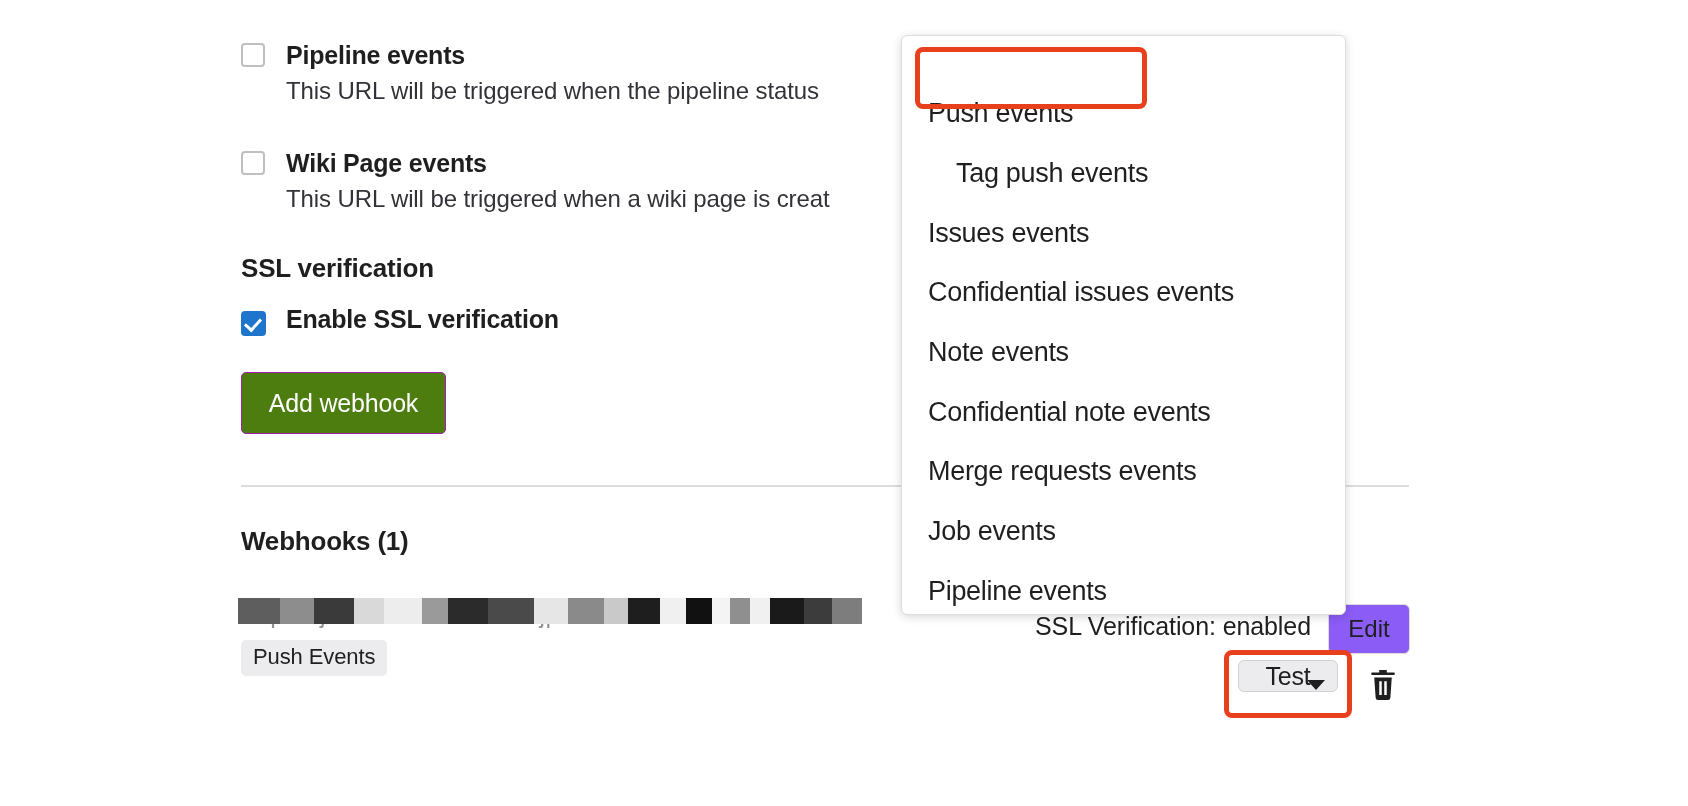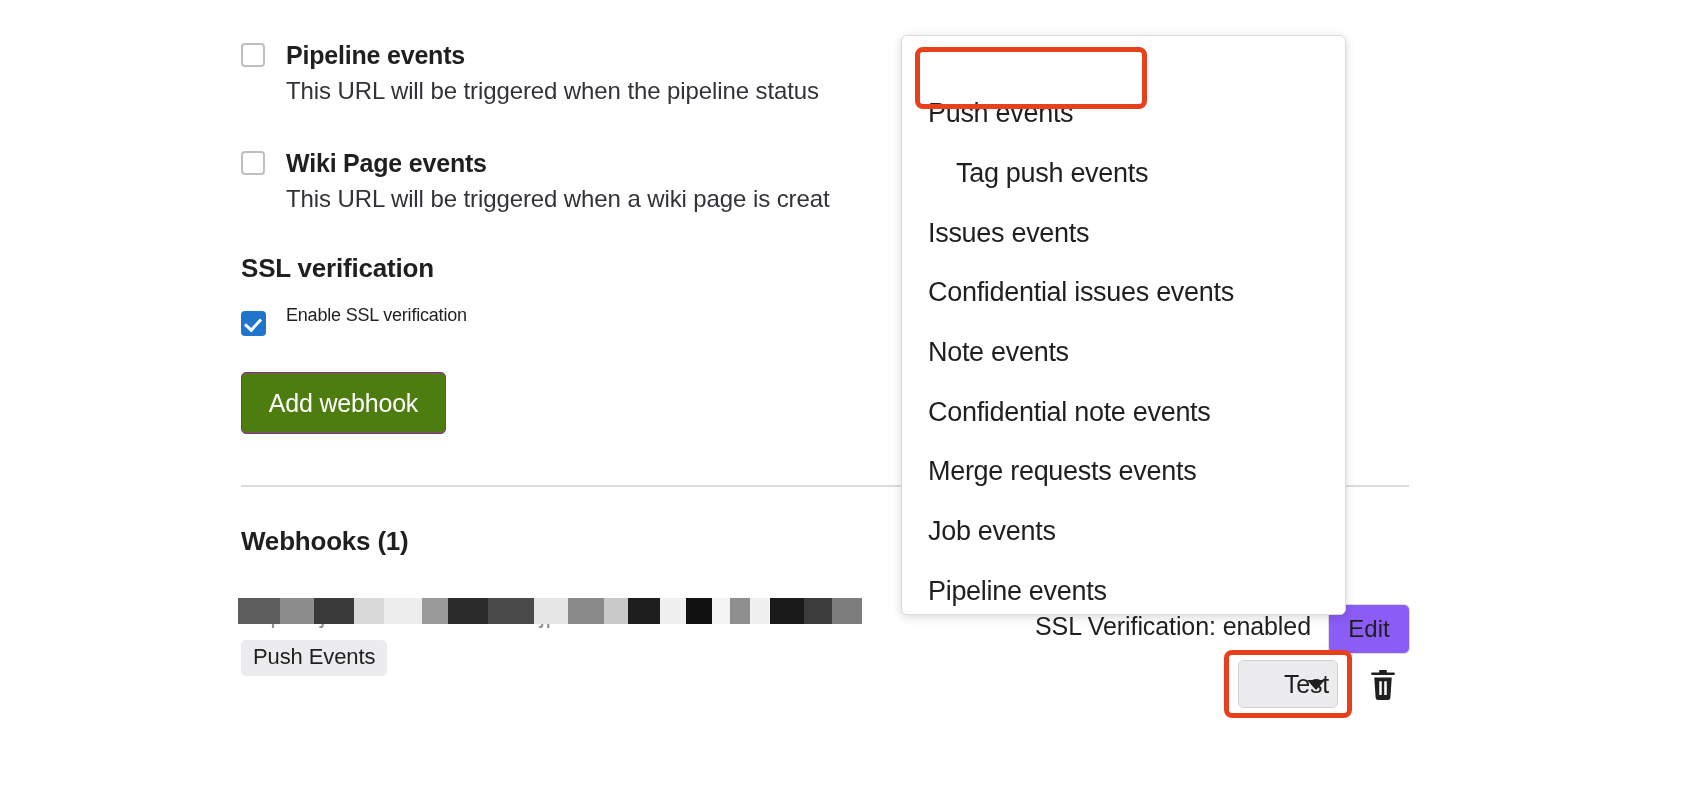--- a/index.html
+++ b/index.html
@@ -78,22 +78,22 @@
     position: absolute;
     left: 7px; top: 4px;
     width: 7px; height: 13px;
     border: solid #fff;
     border-width: 0 3px 3px 0;
     transform: rotate(42deg);
   }
   .ssl-row .ssl-label {
     position: absolute;
     left: 45px; top: -4px;
-    font-size: 18px;
-    font-weight: normal;
+    font-size: 25px;
+    font-weight: bold;
     white-space: nowrap;
     letter-spacing: -0.2px;
   }
 
   
   .btn-add {
     position: absolute;
     left: 241px; top: 372px;
     width: 205px; height: 62px;
     background: #4d7c0f;
@@ -176,30 +176,30 @@
     border-radius: 6px;
     font-size: 24px;
     font-family: "Liberation Sans", sans-serif;
     color: #1f1f1f;
     cursor: pointer;
     padding: 0;
   }
   .btn-test {
     position: absolute;
     left: 1238px; top: 660px;
-    width: 100px; height: 48px;
+    width: 100px; height: 32px;
     background: #ececef;
     border: 1px solid #d0d0d4;
     border-radius: 6px;
     font-size: 25px;
     font-family: "Liberation Sans", sans-serif;
     color: #1f1f1f;
     cursor: pointer;
     padding: 0 8px 0 8px;
-    text-align: right;
+    text-align: center;
     letter-spacing: -0.2px;
   }
   .btn-test .caret {
     position: absolute;
     right: 12px; top: 19px;
     width: 0; height: 0;
     border-left: 9px solid transparent;
     border-right: 9px solid transparent;
     border-top: 10px solid #1f1f1f;
   }

